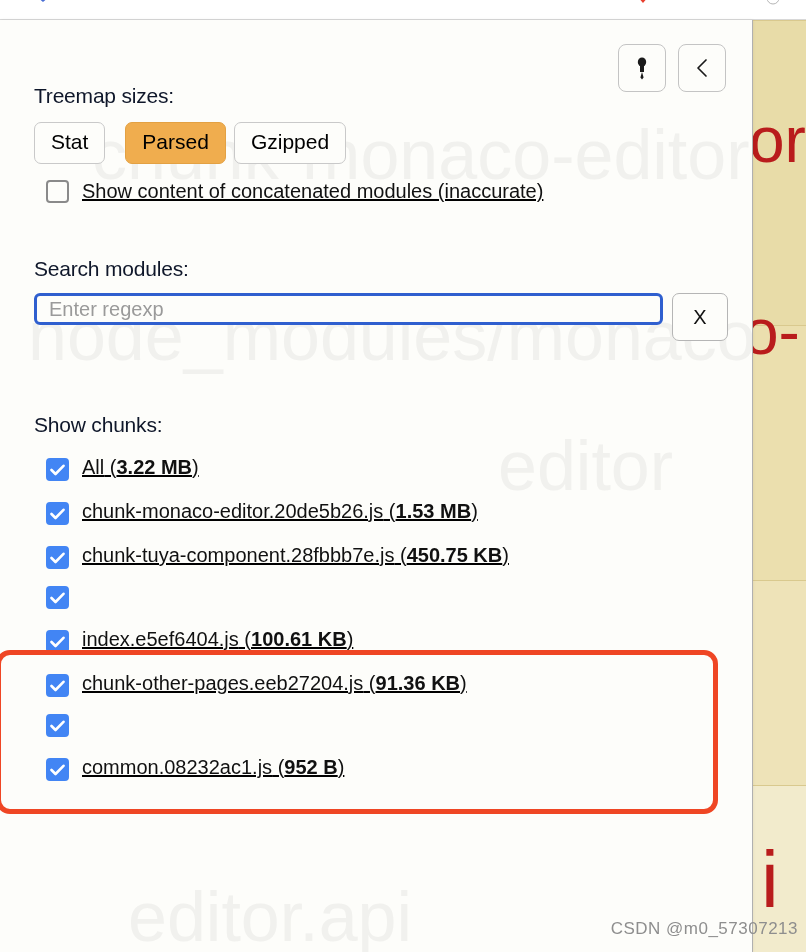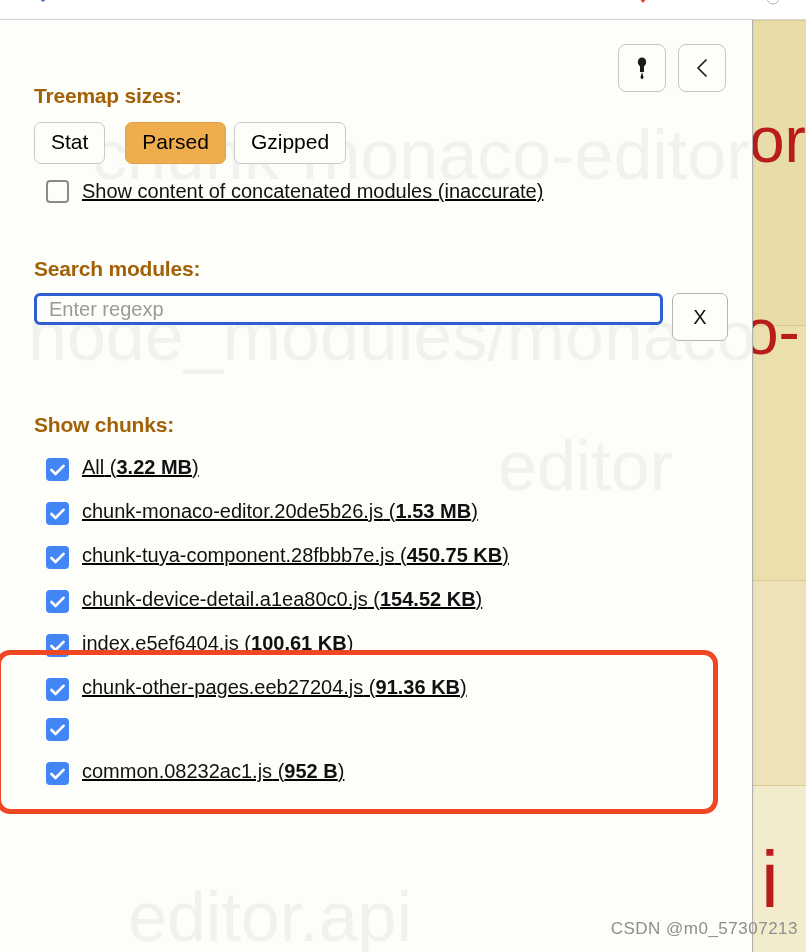--- a/index.html
+++ b/index.html
@@ -109,22 +109,22 @@
     background: #fdfdfa;
     display: flex; align-items: center; justify-content: center;
     cursor: pointer;
     padding: 0;
   }
   .icon-btn svg { display: block; }
 
   
   .section-title {
     font-size: 21px;
-    font-weight: bold;
-    color: #a16207;
+    font-weight: normal;
+    color: #0f172a;
     margin: 0 0 14px 0;
     letter-spacing: -0.2px;
   }
   .h-treemap { margin-top: 46px; }
   .h-search  { margin-top: 52px; margin-bottom: 12px; }
   .h-chunks  { margin-top: 72px; margin-bottom: 16px; }
 
   
   .seg-row { display: flex; gap: 8px; margin-bottom: 14px; }
   .seg-btn {
@@ -366,21 +366,20 @@
           </span>
           <span class="label"><span>chunk-tuya-component.28fbbb7e.js</span> (<b>450.75 KB</b>)</span>
         </div>
 
         <div class="cb-row">
           <span class="cb checked">
             <svg width="15" height="12" viewBox="0 0 15 12">
                 <path d="M1.5 6 L5.5 10 L13.5 1.8" fill="none" stroke="#fff" stroke-width="2.6" stroke-linecap="round" stroke-linejoin="round"></path>
               </svg>
           </span>
-          <span class="label"><span>chunk-device-detail.a1ea80c0.js</span> (<b>154.52 KB</b>)</span>
         </div>
 
         <div class="cb-row">
           <span class="cb checked">
             <svg width="15" height="12" viewBox="0 0 15 12">
                 <path d="M1.5 6 L5.5 10 L13.5 1.8" fill="none" stroke="#fff" stroke-width="2.6" stroke-linecap="round" stroke-linejoin="round"></path>
               </svg>
           </span>
           <span class="label"><span>index.e5ef6404.js</span> (<b>100.61 KB</b>)</span>
         </div>

